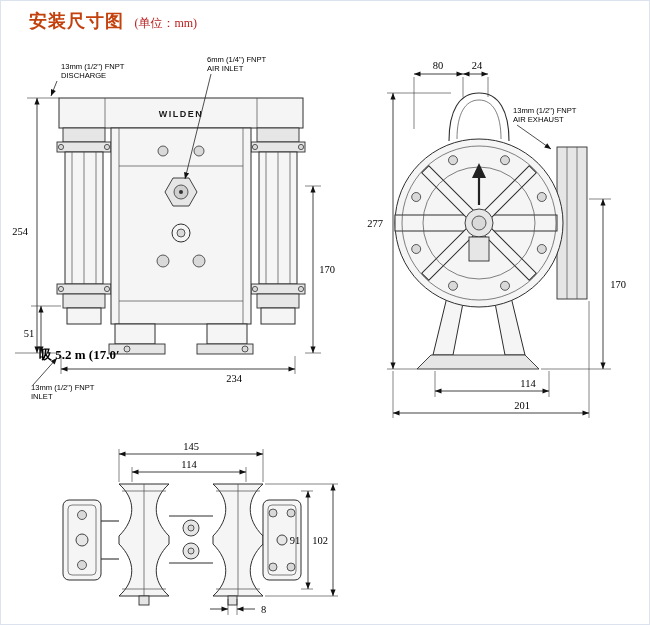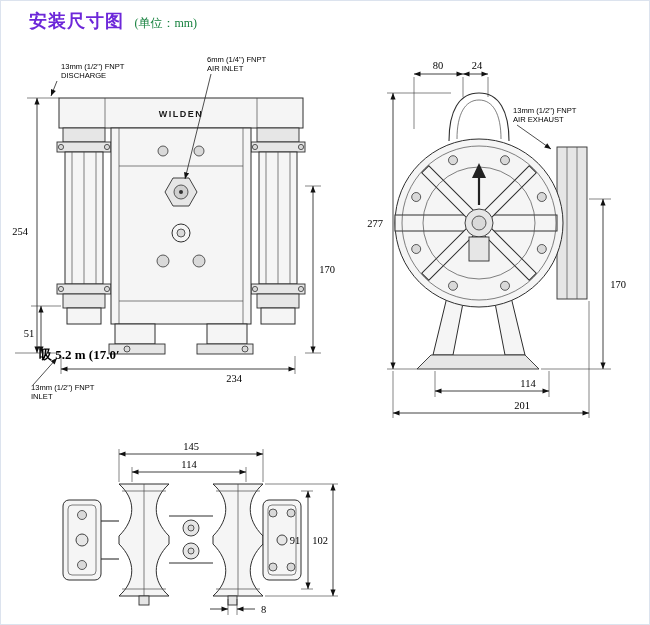--- a/index.html
+++ b/index.html
@@ -2,22 +2,22 @@
 <html><head>
 <meta charset="utf-8">
 <style>
   html,body{margin:0;padding:0;background:#fff;}
   .canvas{
     position:relative;width:650px;height:625px;box-sizing:border-box;
     background:#ffffff;border:1px solid #dce3ee;overflow:hidden;
     font-family:"Liberation Sans",sans-serif;
   }
   .title-row{position:absolute;top:8px;left:28px;white-space:nowrap;}
-  .title{font:bold 18px "Liberation Serif",serif;color:#6d28d9;letter-spacing:1px;}
-  .unit{font:12px "Liberation Serif",serif;color:#15803d;margin-left:6px;}
+  .title{font:bold 18px "Liberation Serif",serif;color:#c2410c;letter-spacing:1px;}
+  .unit{font:12px "Liberation Serif",serif;color:#b91c1c;margin-left:6px;}
   svg{position:absolute;top:0;left:0;}
   .o{fill:none;stroke:#2e2e2e;stroke-width:1.1;}
   .i{fill:none;stroke:#4a4a4a;stroke-width:0.7;}
   .fL{fill:#f5f5f5;stroke:#2e2e2e;stroke-width:1;}
   .fM{fill:#e6e6e6;stroke:#2e2e2e;stroke-width:0.9;}
   .bolt{fill:#d9d9d9;stroke:#333;stroke-width:0.8;}
   .dim-line{stroke:#111;stroke-width:0.8;fill:none;}
   .ext{stroke:#333;stroke-width:0.6;}
   .leader{stroke:#222;stroke-width:0.8;fill:none;}
   .dim-text{font:10.5px "Liberation Serif",serif;fill:#000;}

